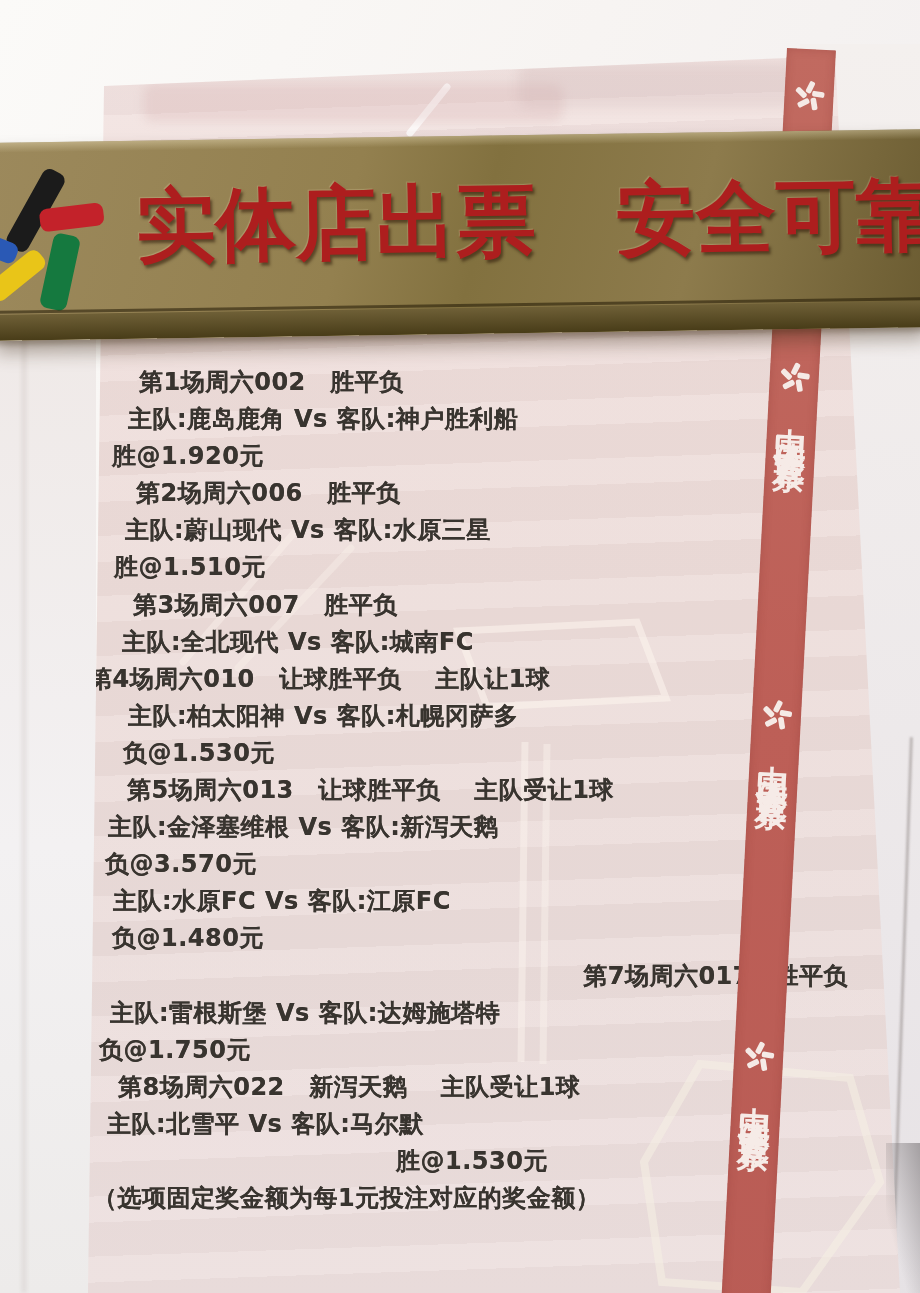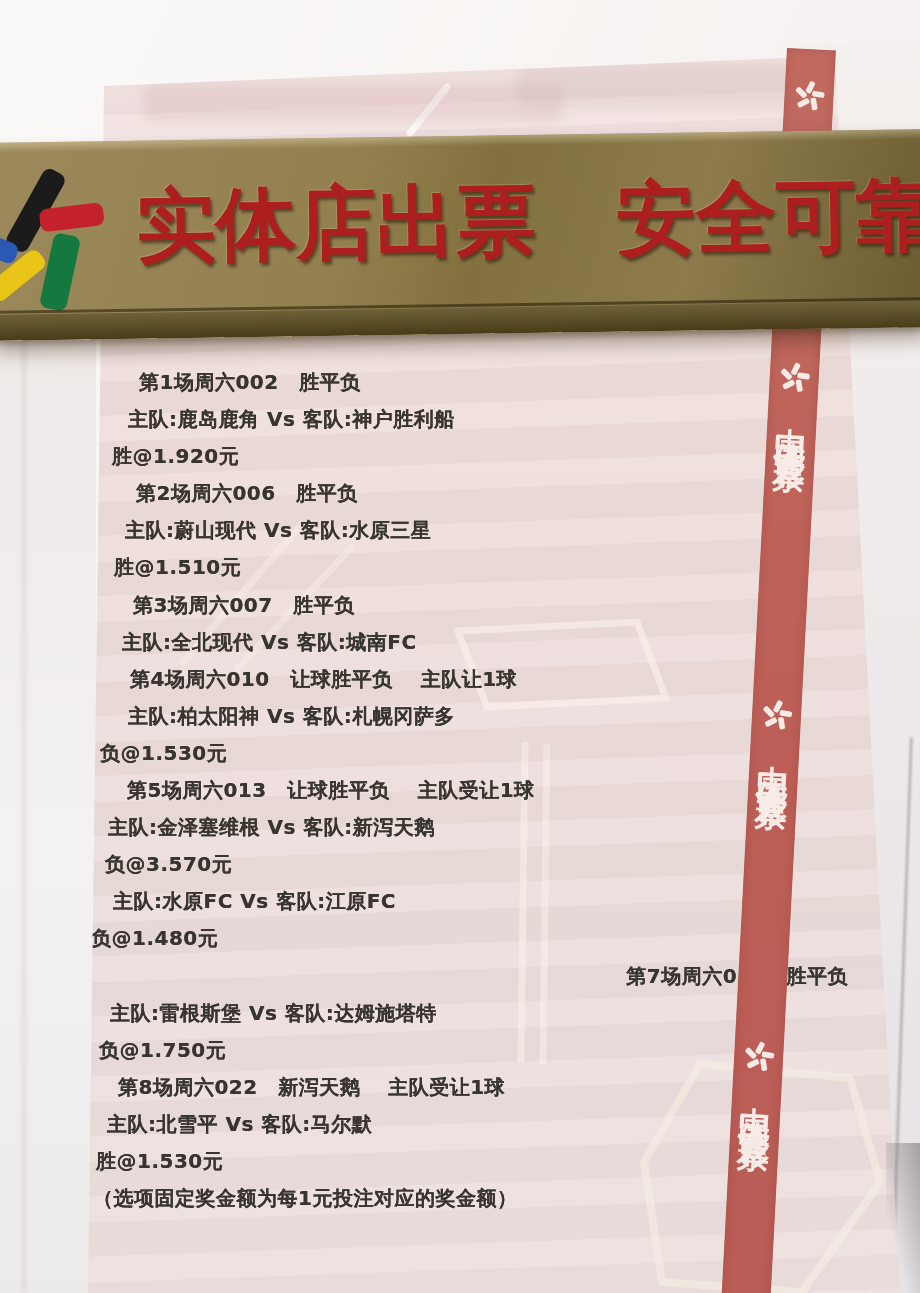--- a/index.html
+++ b/index.html
@@ -38,21 +38,21 @@
       linear-gradient(to bottom,#f2e3e1 0%,#eedcd9 18%,#ecdbd8 45%,#eadbd9 72%,#ecdedd 100%);
     clip-path:polygon(16px 30px,747px 0px,100% 100%,0% 100%);
   }
   .wm{position:absolute;left:0;top:0;pointer-events:none;}
   .smudge{position:absolute;border-radius:10px;pointer-events:none;}
   .smudge.s1{left:55px;top:28px;width:420px;height:38px;background:rgba(205,158,158,.22);filter:blur(5px);}
   .smudge.s2{left:430px;top:8px;width:280px;height:44px;background:rgba(198,172,170,.25);filter:blur(6px);}
   
   .match-list{position:absolute;left:0;top:308px;width:760px;}
   .t-line{
-    height:37.1px;line-height:37.1px;font-size:20px;font-weight:700;
+    height:37.1px;line-height:37.1px;font-size:24px;font-weight:700;
     color:#38342f;letter-spacing:.5px;white-space:nowrap;
     text-shadow:0 0 .5px rgba(56,52,47,.85);
   }
   
   .strip-wrap{
     position:absolute;left:787px;top:48px;width:49px;height:1330px;
     transform:rotate(3deg);transform-origin:top left;
     background:linear-gradient(to bottom,#c16a60,#bd5f57 50%,#b95c55);
     box-shadow:inset 0 0 10px rgba(120,40,35,.25);
   }
@@ -107,34 +107,34 @@
 
   <div class="match-list">
       <div class="t-line" style="margin-left: 51px;">第1场周六002　胜平负</div>
       <div class="t-line" style="margin-left: 40px;">主队:鹿岛鹿角  Vs  客队:神户胜利船</div>
       <div class="t-line" style="margin-left: 24px;">胜@1.920元</div>
       <div class="t-line" style="margin-left: 48px;">第2场周六006　胜平负</div>
       <div class="t-line" style="margin-left: 37px;">主队:蔚山现代  Vs  客队:水原三星</div>
       <div class="t-line" style="margin-left: 26px;">胜@1.510元</div>
       <div class="t-line" style="margin-left: 45px;">第3场周六007　胜平负</div>
       <div class="t-line" style="margin-left: 34px;">主队:全北现代  Vs  客队:城南FC</div>
-      <div class="t-line" style="margin-left: 42px;">第4场周六010　让球胜平负　 主队让1球</div>
+      <div class="t-line" style="">第4场周六010　让球胜平负　 主队让1球</div>
       <div class="t-line" style="margin-left: 40px;">主队:柏太阳神  Vs  客队:札幌冈萨多</div>
-      <div class="t-line" style="margin-left: 12px;">负@1.530元</div>
+      <div class="t-line" style="margin-left: 35px;">负@1.530元</div>
       <div class="t-line" style="margin-left: 39px;">第5场周六013　让球胜平负　 主队受让1球</div>
       <div class="t-line" style="margin-left: 20px;">主队:金泽塞维根  Vs  客队:新泻天鹅</div>
       <div class="t-line" style="margin-left: 17px;">负@3.570元</div>
       <div class="t-line" style="margin-left: 25px;">主队:水原FC  Vs  客队:江原FC</div>
-      <div class="t-line" style="margin-left: 3px;">负@1.480元</div>
+      <div class="t-line" style="margin-left: 24px;">负@1.480元</div>
       <div class="t-line" style="margin-left: 33px; text-align: right;">第7场周六017　胜平负</div>
       <div class="t-line" style="margin-left: 22px;">主队:雷根斯堡  Vs  客队:达姆施塔特</div>
       <div class="t-line" style="margin-left: 11px;">负@1.750元</div>
       <div class="t-line" style="margin-left: 30px;">第8场周六022　新泻天鹅　 主队受让1球</div>
       <div class="t-line" style="margin-left: 19px;">主队:北雪平  Vs  客队:马尔默</div>
-      <div class="t-line" style="margin-left: 8px;">胜@1.530元</div>
+      <div class="t-line" style="margin-left: 8px; text-align: center;">胜@1.530元</div>
       <div class="t-line" style="margin-left: 5px;">（选项固定奖金额为每1元投注对应的奖金额）</div>
     </div>
 </div>
 
 <div class="strip-wrap">
     <div class="strip-unit" style="top: 30px;">
     <svg width="34" height="34" viewBox="0 0 36 36">
       <g fill="#f5eae6">
         <g transform="rotate(0 18 18)">
             <rect x="15.5" y="2" width="6" height="13" rx="2" transform="rotate(24 18.5 8.5)"></rect>

